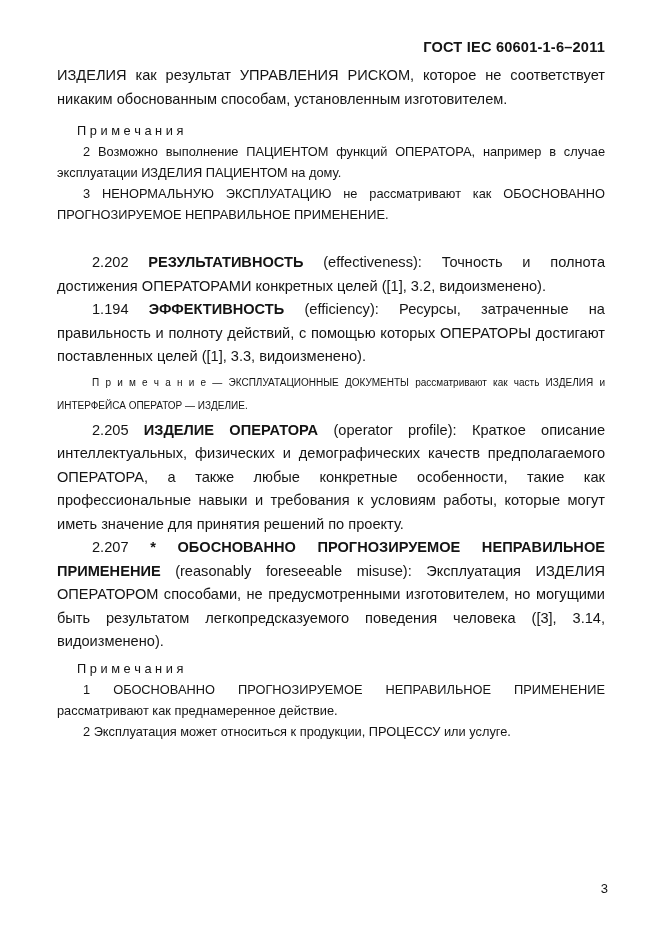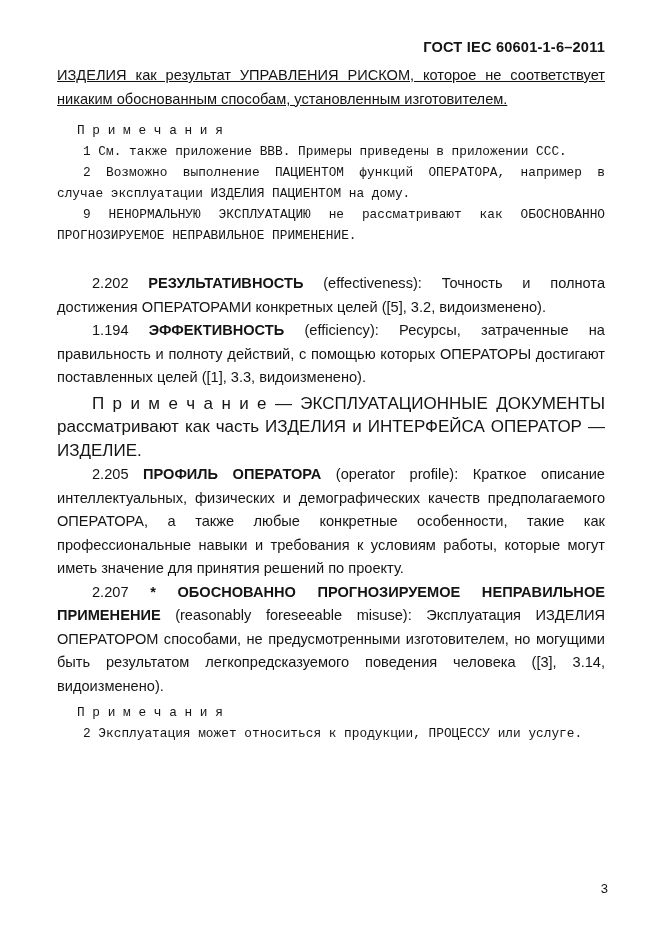--- a/index.html
+++ b/index.html
@@ -27,53 +27,51 @@
     letter-spacing: 0.2px;
   }
   .par {
     margin: 0;
     font-size: 14.6px;
     line-height: 23.5px;
     text-align: justify;
   }
   .intro {
     text-indent: 0;
-    text-decoration: underline;
   }
   .def {
     text-indent: 35px;
   }
   .def-term {
     font-weight: bold;
   }
   .notes-block {
     font-size: 12.8px;
     line-height: 21px;
-    font-family: Liberation Mono, monospace;
   }
   .notes-block.first {
     margin-top: 9px;
   }
   .notes-block.second {
     margin-top: 4px;
   }
   .notes-label {
     text-indent: 20px;
     margin: 0;
   }
   .note-item {
     margin: 0;
     text-align: justify;
     text-indent: 26px;
   }
   .section-gap {
     height: 26px;
   }
   .note-inline {
-    font-size: 17px;
+    font-size: 10px;
     line-height: 23.5px;
     text-indent: 35px;
     margin-top: 2px;
     margin-bottom: 1px;
   }
   .page-number {
     position: absolute;
     right: 53px;
     bottom: 40px;
     font-size: 13px;
@@ -84,58 +82,58 @@
 <body>
 
 <div class="page">
 
   <div class="running-header">ГОСТ IEC 60601-1-6–2011</div>
 
   <p class="par intro">ИЗДЕЛИЯ как результат УПРАВЛЕНИЯ РИСКОМ, которое не соответствует никаким обоснованным способам, установленным изготовителем.</p>
 
   <div class="notes-block first">
     <p class="notes-label">П р и м е ч а н и я</p>
-    <p class="note-item">1 См. также приложение ВВВ. Примеры приведены в приложении ССС.</p>
     <p class="note-item">2 Возможно выполнение ПАЦИЕНТОМ функций ОПЕРАТОРА, например в случае эксплуатации ИЗДЕЛИЯ ПАЦИЕНТОМ на дому.</p>
-    <p class="note-item">9 НЕНОРМАЛЬНУЮ ЭКСПЛУАТАЦИЮ не рассматривают как ОБОСНОВАННО ПРОГНОЗИРУЕМОЕ НЕПРАВИЛЬНОЕ ПРИМЕНЕНИЕ.</p>
+    <p class="note-item">3 НЕНОРМАЛЬНУЮ ЭКСПЛУАТАЦИЮ не рассматривают как ОБОСНОВАННО ПРОГНОЗИРУЕМОЕ НЕПРАВИЛЬНОЕ ПРИМЕНЕНИЕ.</p>
   </div>
 
   <div class="section-gap"></div>
 
   <p class="par def">
     <span class="def-num">2.202</span>
     <span class="def-term">РЕЗУЛЬТАТИВНОСТЬ</span>
-    <span class="def-text">(effectiveness): Точность и полнота достижения ОПЕРАТОРАМИ конкретных целей ([5], 3.2, видоизменено).</span>
+    <span class="def-text">(effectiveness): Точность и полнота достижения ОПЕРАТОРАМИ конкретных целей ([1], 3.2, видоизменено).</span>
   </p>
 
   <p class="par def">
     <span class="def-num">1.194</span>
     <span class="def-term">ЭФФЕКТИВНОСТЬ</span>
     <span class="def-text">(efficiency): Ресурсы, затраченные на правильность и полноту действий, с помощью которых ОПЕРАТОРЫ достигают поставленных целей ([1], 3.3, видоизменено).</span>
   </p>
 
 
   <p class="par note-inline">
     <span class="note-label">П р и м е ч а н и е</span>
     <span class="note-text">— ЭКСПЛУАТАЦИОННЫЕ ДОКУМЕНТЫ рассматривают как часть ИЗДЕЛИЯ и ИНТЕРФЕЙСА ОПЕРАТОР — ИЗДЕЛИЕ.</span>
   </p>
 
   <p class="par def">
     <span class="def-num">2.205</span>
-    <span class="def-term">ПРОФИЛЬ ОПЕРАТОРА</span>
+    <span class="def-term">ИЗДЕЛИЕ ОПЕРАТОРА</span>
     <span class="def-text">(operator profile): Краткое описание интеллектуальных, физических и демографических качеств предполагаемого ОПЕРАТОРА, а также любые конкретные особенности, такие как профессиональные навыки и требования к условиям работы, которые могут иметь значение для принятия решений по проекту.</span>
   </p>
 
 
   <p class="par def">
     <span class="def-num">2.207</span>
     <span class="def-term">* ОБОСНОВАННО ПРОГНОЗИРУЕМОЕ НЕПРАВИЛЬНОЕ ПРИМЕНЕНИЕ</span>
     <span class="def-text">(reasonably foreseeable misuse): Эксплуатация ИЗДЕЛИЯ ОПЕРАТОРОМ способами, не предусмотренными изготовителем, но могущими быть результатом легкопредсказуемого поведения человека ([3], 3.14, видоизменено).</span>
   </p>
 
   <div class="notes-block second">
     <p class="notes-label">П р и м е ч а н и я</p>
+    <p class="note-item">1 ОБОСНОВАННО ПРОГНОЗИРУЕМОЕ НЕПРАВИЛЬНОЕ ПРИМЕНЕНИЕ рассматривают как преднамеренное действие.</p>
     <p class="note-item">2 Эксплуатация может относиться к продукции, ПРОЦЕССУ или услуге.</p>
   </div>
 
   <div class="page-number">3</div>
 
 </div>
 
 </body></html>

